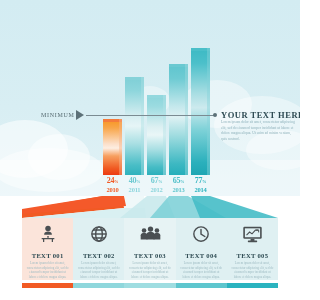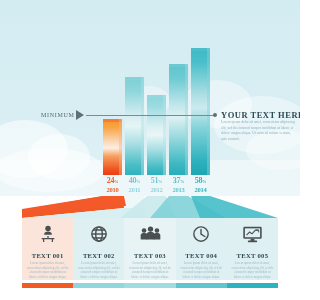--- a/index.html
+++ b/index.html
@@ -125,33 +125,33 @@
       <div class="vyear" style="color:#f15a24;">2010</div>
     </div>
     <div class="vcell" style="left:120px;width:29px;">
       <div class="vpct" style="color:#6ecad2;">
         <span>40</span><i>%</i>
       </div>
       <div class="vyear" style="color:#8cd5dc;">2011</div>
     </div>
     <div class="vcell" style="left:142px;width:29px;">
       <div class="vpct" style="color:#6ecad2;">
-        <span>51</span><i>%</i>
+        <span>67</span><i>%</i>
       </div>
       <div class="vyear" style="color:#8cd5dc;">2012</div>
     </div>
     <div class="vcell" style="left:164px;width:29px;">
       <div class="vpct" style="color:#4bbec8;">
-        <span>37</span><i>%</i>
+        <span>65</span><i>%</i>
       </div>
       <div class="vyear" style="color:#5fc6ce;">2013</div>
     </div>
     <div class="vcell" style="left:186px;width:29px;">
       <div class="vpct" style="color:#2bb3bf;">
-        <span>58</span><i>%</i>
+        <span>77</span><i>%</i>
       </div>
       <div class="vyear" style="color:#2bb3bf;">2014</div>
     </div>
   </div>
 
   <div class="funnel">
     <svg class="fpoly" viewBox="0 0 300 22" preserveAspectRatio="none">
       <polygon points="103,0 122,0 124,12 22,22 22,14" fill="#f15a24"></polygon>
       <polygon points="125,0 144,0 145,12 124,12" fill="#eef7f8" opacity="0.92"></polygon>
       <polygon points="124,12 145,12 146,22 22,22" fill="#d7eff1" opacity="0.95"></polygon>

